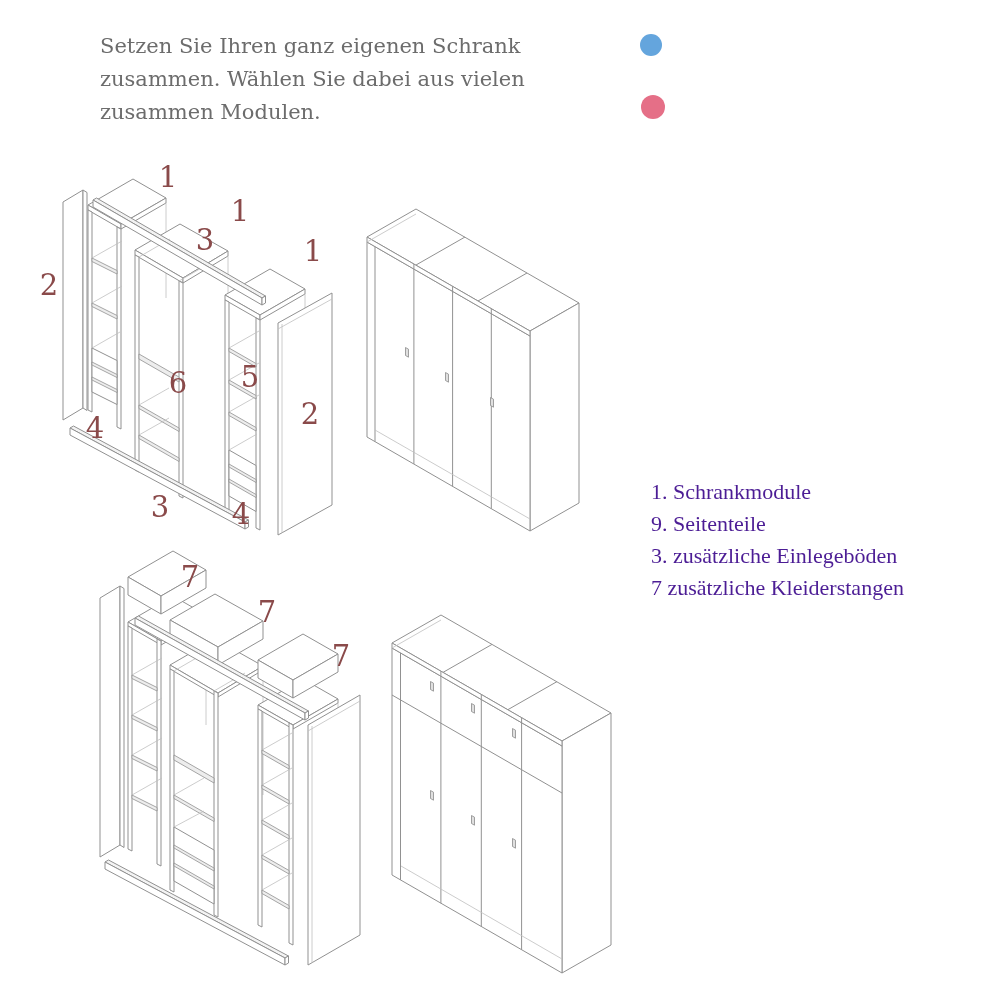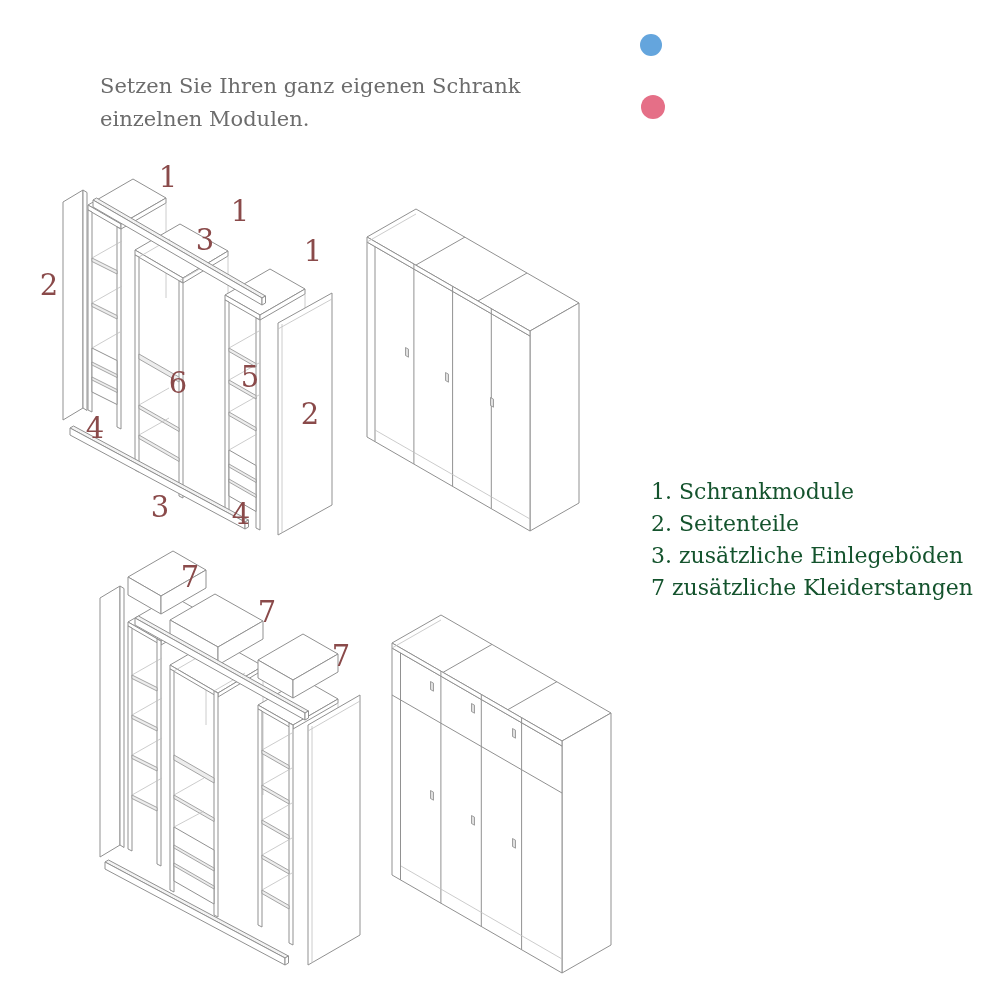--- a/index.html
+++ b/index.html
@@ -2,54 +2,55 @@
 <html><head>
 <meta charset="utf-8">
 <style>
   html,body{margin:0;padding:0;}
   body{
     width:1000px;height:1000px;position:relative;background:#ffffff;
     font-family:"DejaVu Serif", serif;overflow:hidden;
   }
   .intro{
     position:absolute;left:100px;top:30px;width:470px;
-    font-size:21px;line-height:33px;color:#6c6c6c;margin-top:40px;
+    font-size:21px;line-height:33px;color:#6c6c6c;
   }
   .legend{
     position:absolute;left:651px;top:476px;
-    font-size:22px;line-height:32px;color:#14532d;
+    font-size:22px;line-height:32px;color:#4c1d95;font-family:Liberation Serif, serif;
   }
   .abs{position:absolute;}
   
   .f{fill:#ffffff;stroke:#919191;stroke-width:1;stroke-linejoin:round;}
   .s{fill:#ededed;stroke:#919191;stroke-width:0.8;stroke-linejoin:round;}
   .rt{fill:#f3f3f3;stroke:#919191;stroke-width:1;stroke-linejoin:round;}
   .e{stroke:#919191;stroke-width:1;fill:none;}
   .l{stroke:#bfbfbf;stroke-width:0.8;fill:none;}
   .h{fill:#e0e0e0;stroke:#8a8a8a;stroke-width:0.8;}
   .lbl{font-family:"DejaVu Serif", serif;font-size:29px;text-anchor:middle;}
 </style>
 </head>
 <body>
 
 <div>
 
   <div class="intro">
     <div>Setzen Sie Ihren ganz eigenen Schrank</div>
-    <div>einzelnen Modulen.</div>
+    <div>zusammen. Wählen Sie dabei aus vielen</div>
+    <div>zusammen Modulen.</div>
   </div>
 
   <svg class="abs" style="left:634px;top:28px;" width="40" height="100" viewBox="0 0 40 100">
     <circle cx="17" cy="17" r="11" fill="#64a5dd"></circle>
     <circle cx="19" cy="79" r="12" fill="#e56f87"></circle>
   </svg>
 
   <div class="legend">
     <div>1. Schrankmodule</div>
-    <div>2. Seitenteile</div>
+    <div>9. Seitenteile</div>
     <div>3. zusätzliche Einlegeböden</div>
     <div>7 zusätzliche Kleiderstangen</div>
   </div>
 
   <svg class="abs" style="left:30px;top:158px;" width="320" height="392" viewBox="0 0 320 392">
 
     <g>
       <polygon class="f" points="33,44 53,32 53,250 33,262"></polygon>
       <polygon class="f" points="53,32 57,34.5 57,252.5 53,250"></polygon>
     </g>

